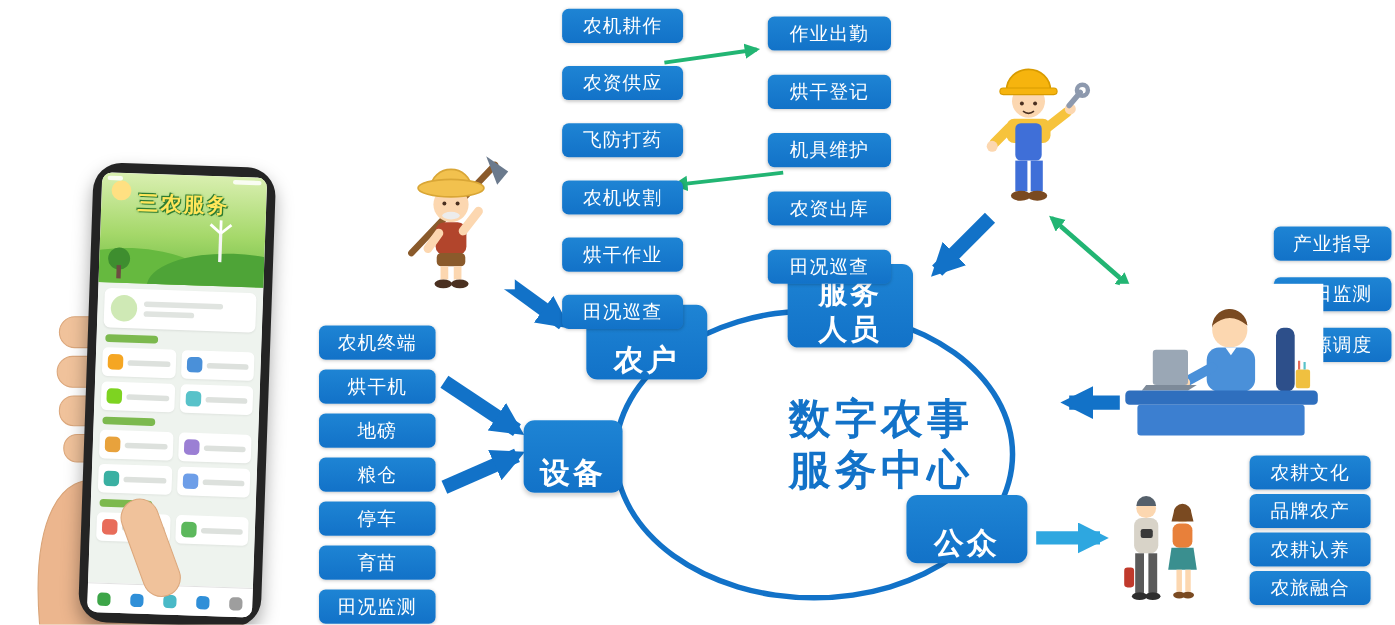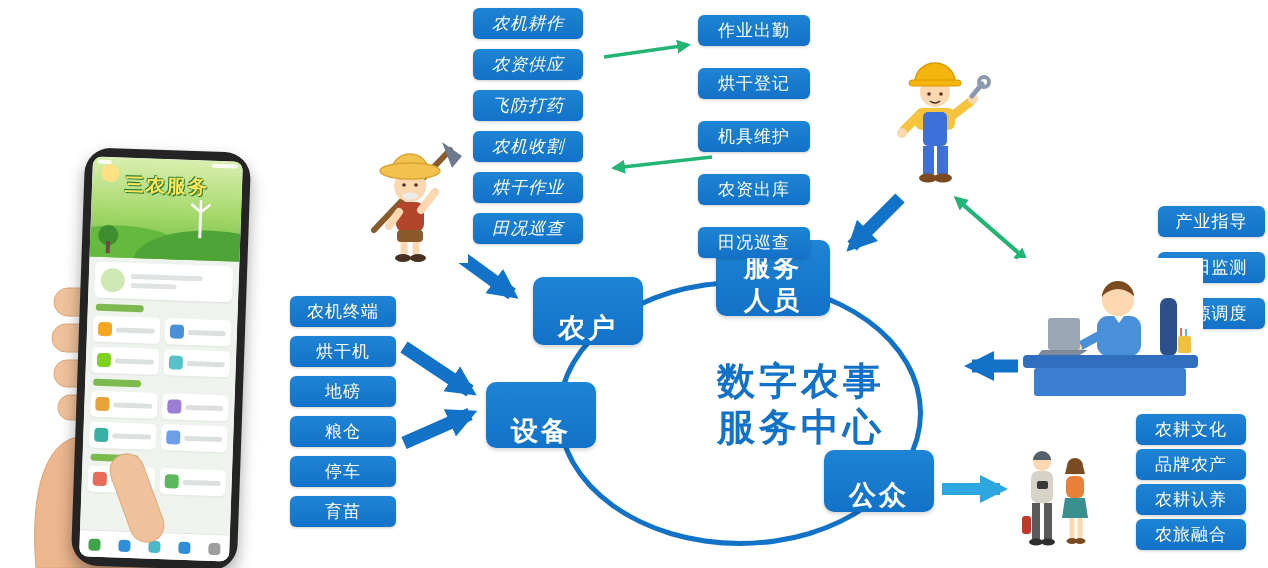--- a/index.html
+++ b/index.html
@@ -101,24 +101,24 @@
     <line x1="712" y1="157" x2="614" y2="168" stroke="#22b573" stroke-width="3.5" marker-end="url(#mg)"></line>
     <line x1="1018" y1="252" x2="956" y2="198" stroke="#22b573" stroke-width="3.5" marker-end="url(#mg)"></line>
     <line x1="964" y1="206" x2="1026" y2="260" stroke="#22b573" stroke-width="3.5" marker-end="url(#mg)"></line>
   </svg>
 
   <div class="node" style="left:533px;top:277px;width:110px;height:68px;">农户</div>
   <div class="node" style="left:716px;top:240px;width:114px;height:76px;font-size:26px;">
     <div>服务</div>
     <div>人员</div>
   </div>
-  <div class="node" style="left:486px;top:382px;width:110px;height:66px;">设备</div>
+  <div class="node" style="left:476px;top:382px;width:90px;height:66px;">设备</div>
   <div class="node" style="left:824px;top:450px;width:110px;height:62px;">公众</div>
 
-  <div class="list" style="left:473px;top:8px;width:110px;gap:10px;font-style:italic;">
+  <div class="list" style="left:511px;top:8px;width:110px;gap:21px;">
     <div class="chip">农机耕作</div>
     <div class="chip">农资供应</div>
     <div class="chip">飞防打药</div>
     <div class="chip">农机收割</div>
     <div class="chip">烘干作业</div>
     <div class="chip">田况巡查</div>
   </div>
 
   <div class="list" style="left:698px;top:15px;width:112px;gap:22px;justify-content:flex-end;">
     <div class="chip">作业出勤</div>
@@ -128,20 +128,21 @@
     <div class="chip">田况巡查</div>
   </div>
 
   <div class="list" style="left:290px;top:296px;width:106px;gap:9px;">
     <div class="chip">农机终端</div>
     <div class="chip">烘干机</div>
     <div class="chip">地磅</div>
     <div class="chip">粮仓</div>
     <div class="chip">停车</div>
     <div class="chip">育苗</div>
+    <div class="chip">田况监测</div>
   </div>
 
   <div class="list" style="left:1158px;top:206px;width:107px;gap:15px;">
     <div class="chip">产业指导</div>
     <div class="chip">农田监测</div>
     <div class="chip">资源调度</div>
   </div>
 
   <div class="list" style="left:1136px;top:414px;width:110px;gap:4px;">
     <div class="chip">农耕文化</div>

